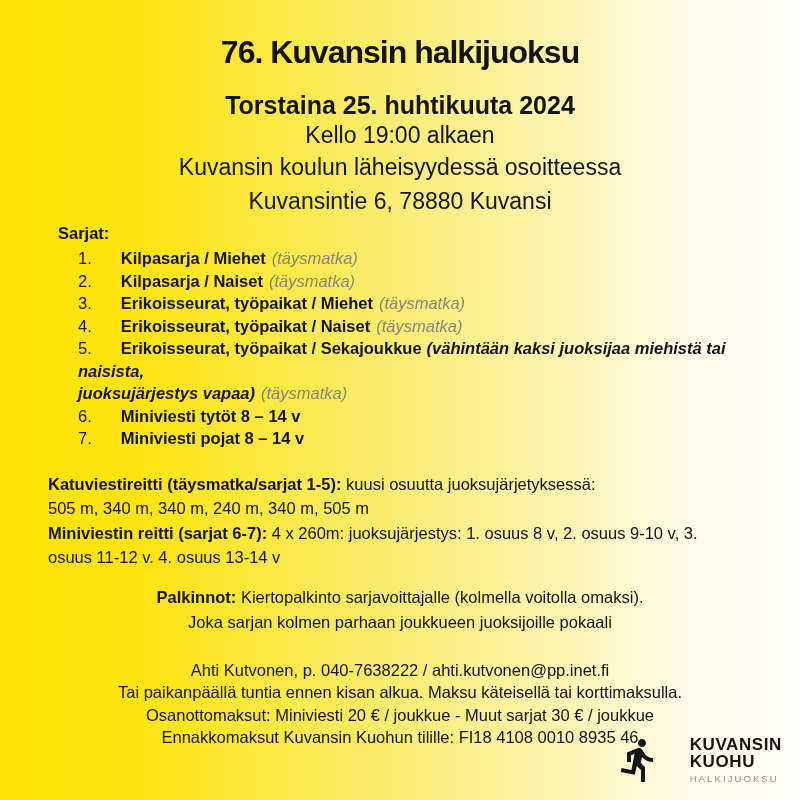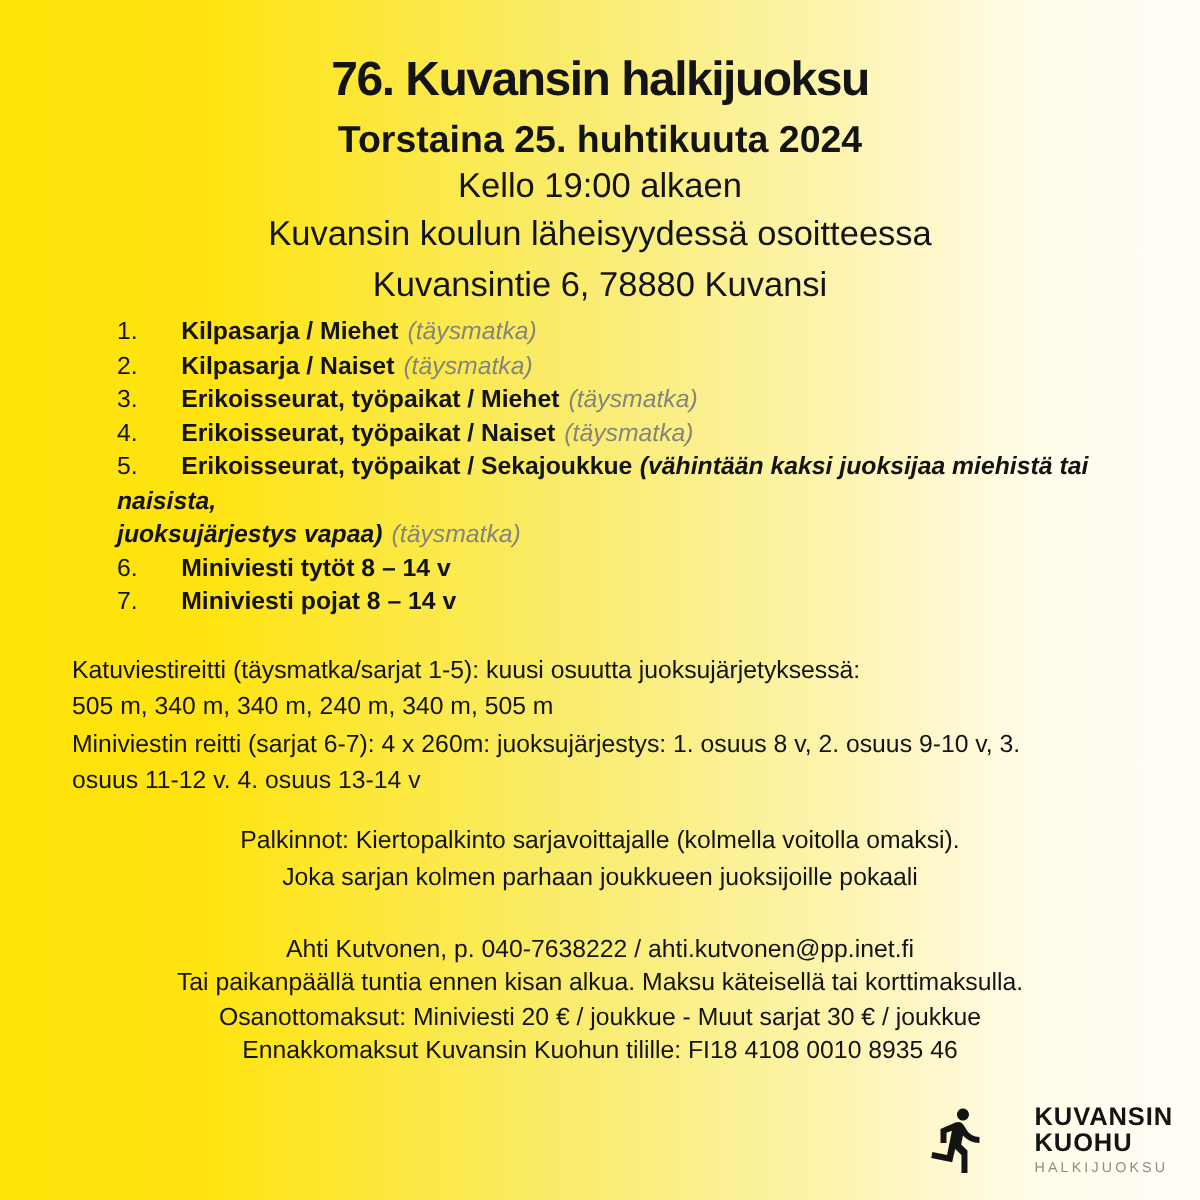--- a/index.html
+++ b/index.html
@@ -8,39 +8,39 @@
     position:relative;
     width:800px; height:800px;
     overflow:hidden;
     background:linear-gradient(90deg,#ffe206 0%, #ffe412 18%, #f9ec6e 48%, #fdf4b0 70%, #fffce9 86%, #fffef8 100%);
     color:#141414;
     font-family:"Liberation Sans", sans-serif;
   }
   
   .header { text-align:center; padding-top:30px; }
   .title  { font-size:32px; font-weight:700; letter-spacing:-1px; line-height:44px; }
-  .date   { font-size:25px; font-weight:700; line-height:31px; margin-top:4px; }
+  .date   { font-size:25px; font-weight:700; line-height:31px; margin-top:16px; }
   .time   { font-size:23px; line-height:28px; }
   .loc1   { font-size:23px; line-height:29px; margin-top:4px; }
   .loc2   { font-size:23px; line-height:30px; margin-top:4px; }
 
   
   .series { margin:6px 0 0 58px; font-size:16.5px; }
   .series-heading { font-weight:700; line-height:22px; }
   .series ol { list-style:none; margin-top:3px; padding-left:20px; width:700px; }
   .series li { line-height:22.5px; }
   .num   { font-weight:400; margin-right:2px; }
   .label { font-weight:700;padding-left:27px; }
   .detail{ font-weight:700; font-style:italic; margin-left:5px; }
   .note  { font-style:italic; color:#85857c; margin-left:6px; }
   .note:empty { margin-left:0; }
 
   
   .routes { margin:22px 0 0 48px; font-size:16.5px; line-height:24.5px; width:720px; }
-  .b { font-weight:400; }
+  .b { font-weight:700; }
 
   
   .prizes { margin-top:15px; text-align:center; font-size:16.5px; line-height:25px; }
   .registration { margin-top:24px; text-align:center; font-size:16.5px; line-height:22.5px; }
   .reg-heading { font-weight:700; }
 
   
   .logo { position:absolute; right:18px; bottom:14px; display:flex; align-items:center; gap:27px; }
   .runner { display:block; }
   .logo-name { font-weight:700; font-size:17px; line-height:17px; letter-spacing:0.6px; color:#141414; }
@@ -53,20 +53,21 @@
 
   <div class="header">
     <div class="title">76. Kuvansin halkijuoksu</div>
     <div class="date">Torstaina 25. huhtikuuta 2024</div>
     <div class="time">Kello 19:00 alkaen</div>
     <div class="loc1">Kuvansin koulun läheisyydessä osoitteessa</div>
     <div class="loc2">Kuvansintie 6, 78880 Kuvansi</div>
   </div>
 
   <div class="series">
+    <div class="series-heading">Sarjat:</div>
     <ol>
       <li><span class="num">1.</span><span class="label">Kilpasarja / Miehet</span><span class="note">(täysmatka)</span></li>
       <li><span class="num">2.</span><span class="label">Kilpasarja / Naiset</span><span class="note">(täysmatka)</span></li>
       <li><span class="num">3.</span><span class="label">Erikoisseurat, työpaikat / Miehet</span><span class="note">(täysmatka)</span></li>
       <li><span class="num">4.</span><span class="label">Erikoisseurat, työpaikat / Naiset</span><span class="note">(täysmatka)</span></li>
       <li><span class="num">5.</span><span class="label">Erikoisseurat, työpaikat / Sekajoukkue</span><span class="detail">(vähintään kaksi juoksijaa miehistä tai naisista,</span><br><span class="detail" style="margin-left:0">juoksujärjestys vapaa)</span><span class="note">(täysmatka)</span></li>
       <li><span class="num">6.</span><span class="label">Miniviesti tytöt 8 – 14 v</span></li>
       <li><span class="num">7.</span><span class="label">Miniviesti pojat 8 – 14 v</span></li>
     </ol>
   </div>

